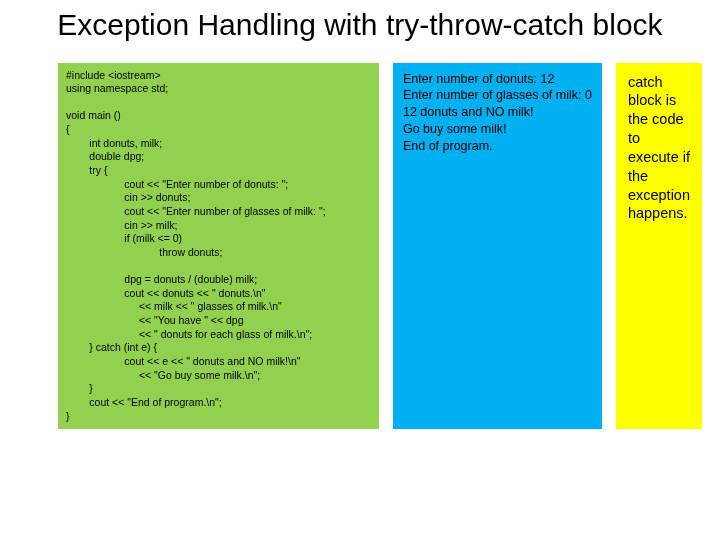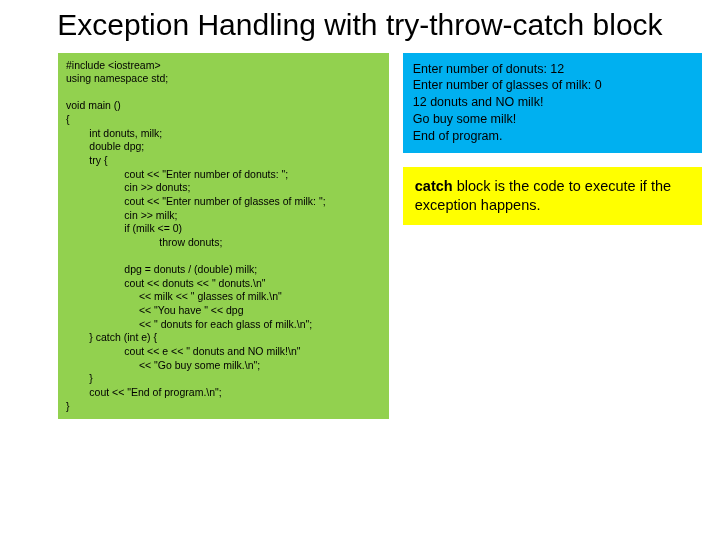--- a/index.html
+++ b/index.html
@@ -12,35 +12,35 @@
   }
   .slide {
     width: 100%;
     height: 100%;
     padding: 8px 18px;
   }
   .title {
     text-align: center;
     font-size: 30px;
     font-weight: 400;
-    margin-bottom: 10px;
+    margin-bottom: 20px;
     line-height: 1.15;
   }
   .columns {
     display: flex;
     gap: 14px;
   }
   .left {
     flex: 1.05;
     padding-left: 40px;
   }
   .right {
     flex: 0.95;
     display: flex;
-    flex-direction: column;
+    flex-direction: row;
     gap: 14px;
   }
   .code-box {
     background: #92d14f;
     padding: 6px 8px;
     font-family: Arial, Helvetica, sans-serif;
     font-size: 10.5px;
     line-height: 1.3;
     white-space: pre;
     color: #000;
@@ -54,21 +54,21 @@
     color: #000;
   }
   .note-box {
     background: #ffff00;
     padding: 10px 12px;
     font-size: 14.5px;
     line-height: 1.3;
     color: #000;
   }
   .note-box p + p { margin-top: 12px; }
-  .note-box .kw { font-weight: bold; }
+  .note-box .kw { font-weight: normal; }
 </style>
 </head>
 <body>
 
 <div class="slide">
   <h1 class="title">Exception Handling with try-throw-catch block</h1>
 
   <div class="columns">
     <div class="left">
       <div class="code-box">#include &lt;iostream&gt;

